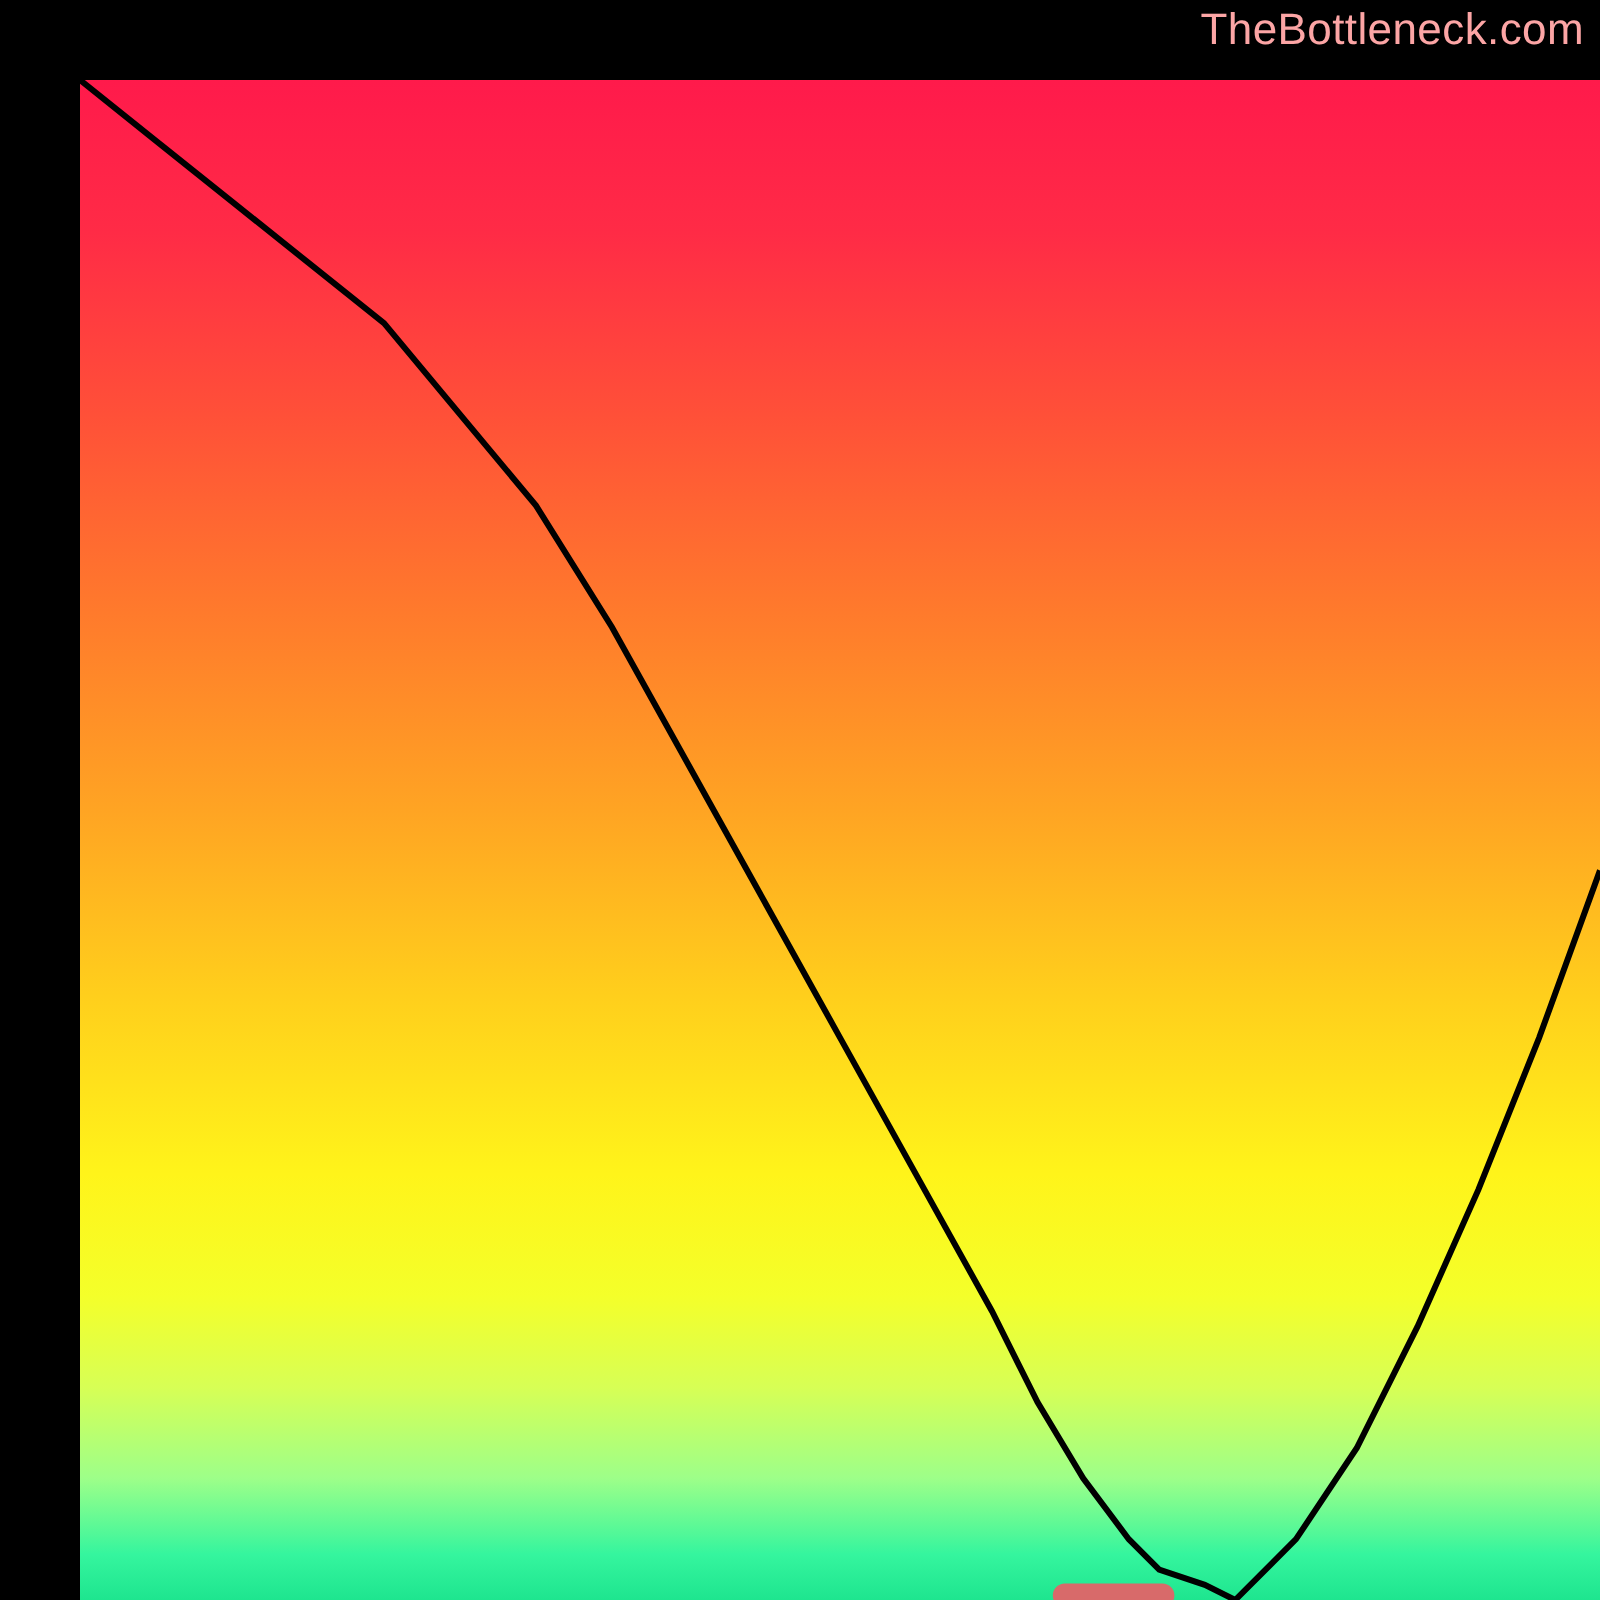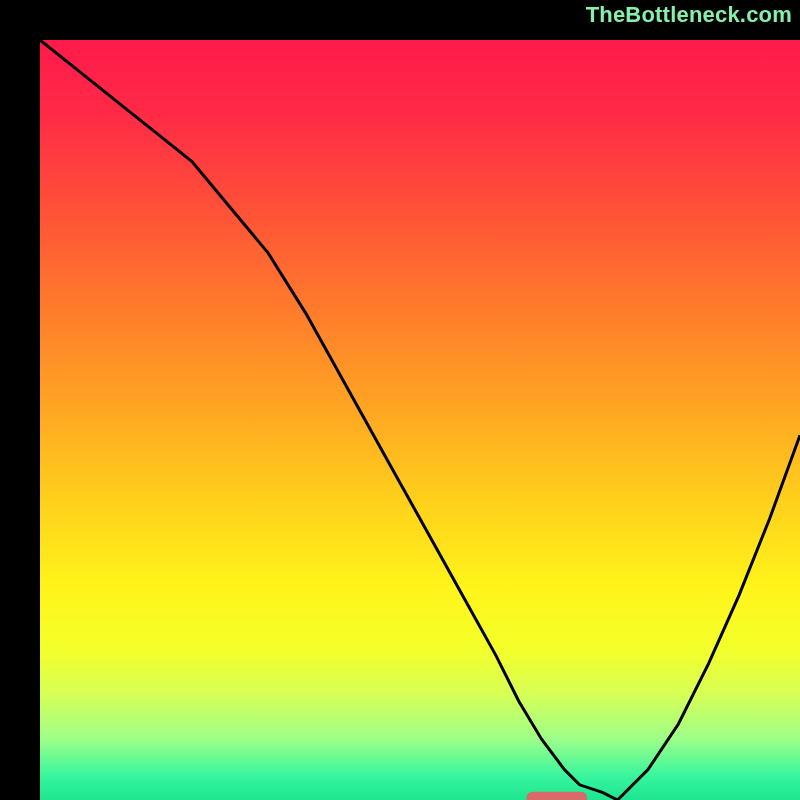--- a/index.html
+++ b/index.html
@@ -27,23 +27,23 @@
     left: 20px;
     top: 20px;
     width: 760px;
     height: 760px;
   }
 
   .watermark {
     position: absolute;
     top: 2px;
     right: 8px;
-    color: #86efac;
+    color: #fca5a5;
     font-size: 22px;
-    font-weight: 700;
+    font-weight: 400;
     letter-spacing: 0.2px;
   }
 </style>
 </head>
 <body>
 
 <div class="frame">
   <svg class="plot" viewBox="0 0 760 760" preserveAspectRatio="none">
     <defs>
       <linearGradient id="bg-grad" x1="0" y1="0" x2="0" y2="1">

